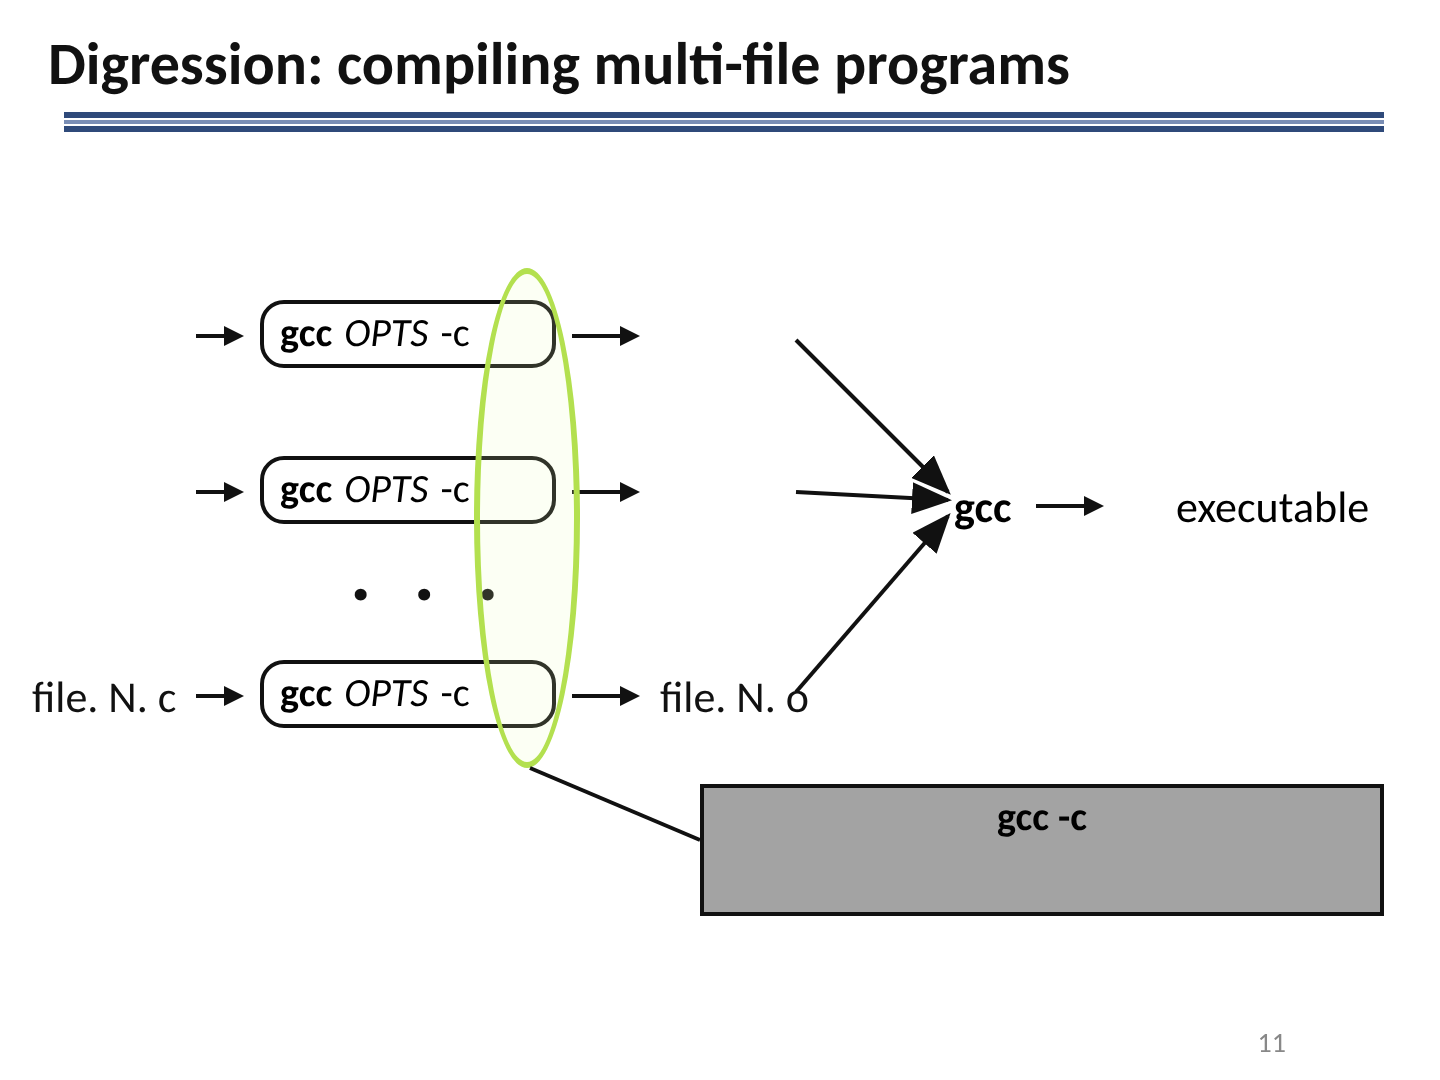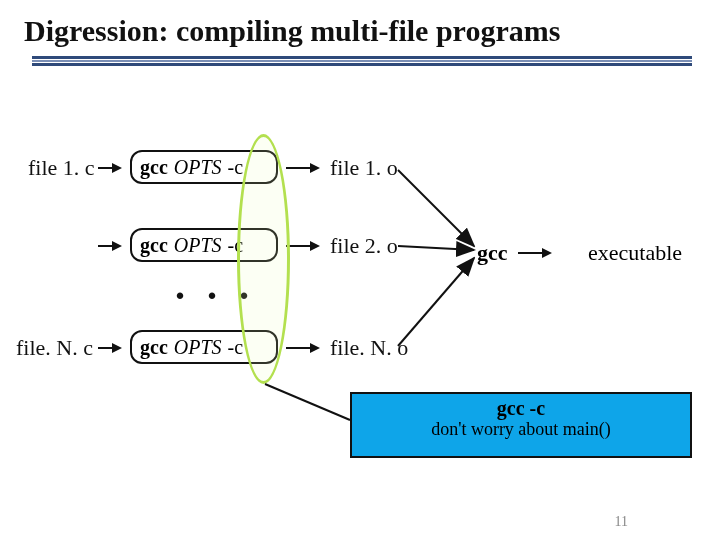--- a/index.html
+++ b/index.html
@@ -1,17 +1,17 @@
 <!DOCTYPE html>
 <html><head>
 <meta charset="utf-8">
 <style>
   * { margin: 0; padding: 0; box-sizing: border-box; }
   html, body { width: 720px; height: 540px; font-family: Calibri, Arial, sans-serif; background: #fff; }
-  .slide { position: relative; width: 644px; height: 540px; font-family: Liberation Serif, serif; }
+  .slide { position: relative; width: 644px; height: 540px; }
 
   .title {
     position: absolute; left: 24px; top: 14px;
     font-size: 30px; font-weight: 700; color: #111;
   }
   .title-rule-outer {
     position: absolute; left: 32px; top: 56px; width: 660px; height: 10px;
     border-top: 3px solid #2f4a7a; border-bottom: 3px solid #2f4a7a;
   }
   .title-rule-inner {
@@ -63,30 +63,30 @@
   
   .highlight-ellipse {
     position: absolute; left: 237px; top: 4px; width: 53px; height: 250px;
     border: 3px solid #b3e04f; border-radius: 50%/50%;
     background: rgba(235, 255, 180, 0.15);
     z-index: 1;
   }
 
   .callout-box {
     position: absolute; left: 350px; top: 262px; width: 342px; height: 66px;
-    border: 2px solid #111; background: #0ea5e9;
+    border: 2px solid #111; background: #a3a3a3;
     text-align: center; padding: 3px 6px;
     z-index: 5;
   }
   .callout-title { font-size: 20px; }
   .callout-title .b { font-weight: 700; }
   .callout-body { font-size: 18px; line-height: 1.1; }
 
   .page-num {
-    position: absolute; right: 16px; bottom: 10px;
+    position: absolute; right: 1px; bottom: 10px;
     font-size: 14px; color: #888;
   }
 
   
   .harrow {
     position: absolute; height: 2px; background: #111;
   }
   .harrow::after {
     content: ""; position: absolute; right: -2px; top: -4px;
     border-left: 10px solid #111; border-top: 5px solid transparent; border-bottom: 5px solid transparent;
@@ -98,43 +98,40 @@
 <body>
 
 <div class="slide">
   <div class="title">Digression: compiling multi-file programs</div>
   <div class="title-rule-outer"></div>
   <div class="title-rule-inner"></div>
 
   <div class="diagram">
     <div class="highlight-ellipse"></div>
 
-    <div class="src-label src1">file 1. c</div>
     <div class="src-label srcN">file. N. c</div>
 
     <div class="cmd-box cmd1">
       <span class="gcc">gcc</span>
       <span class="opts">OPTS</span>
       <span>-c</span>
     </div>
     <div class="cmd-box cmd2">
       <span class="gcc">gcc</span>
       <span class="opts">OPTS</span>
       <span>-c</span>
     </div>
     <div class="cmd-box cmdN">
       <span class="gcc">gcc</span>
       <span class="opts">OPTS</span>
       <span>-c</span>
     </div>
 
     <div class="ellipsis-big">. . .</div>
 
-    <div class="obj-label obj1">file 1. o</div>
-    <div class="obj-label obj2">file 2. o</div>
     <div class="obj-label objN">file. N. o</div>
 
     <div class="linker">gcc</div>
     <div class="exec">executable</div>
 
     <div class="harrow" style="left:98px; top:37px; width:22px;"></div>
     <div class="harrow" style="left:98px; top:115px; width:22px;"></div>
     <div class="harrow" style="left:98px; top:217px; width:22px;"></div>
 
     <div class="harrow" style="left:286px; top:37px; width:32px;"></div>
@@ -151,18 +148,17 @@
       </defs>
       <line x1="398" y1="40" x2="474" y2="116" stroke="#111" stroke-width="2" marker-end="url(#ah)"></line>
       <line x1="398" y1="116" x2="474" y2="120" stroke="#111" stroke-width="2" marker-end="url(#ah)"></line>
       <line x1="398" y1="216" x2="474" y2="128" stroke="#111" stroke-width="2" marker-end="url(#ah)"></line>
 
       <line x1="265" y1="254" x2="350" y2="290" stroke="#111" stroke-width="2"></line>
     </svg>
 
     <div class="callout-box">
       <div class="callout-title"><span class="b">gcc  -c</span></div>
-      <div class="callout-body">don't worry about main()</div>
     </div>
   </div>
 
   <div class="page-num">11</div>
 </div>
 
 </body></html>

